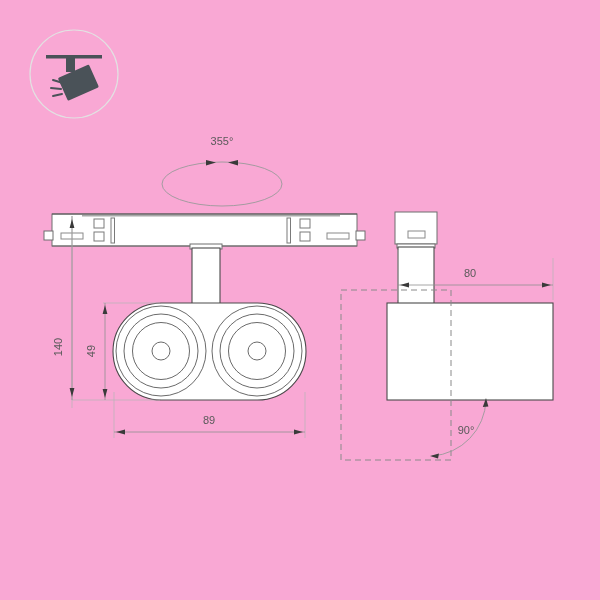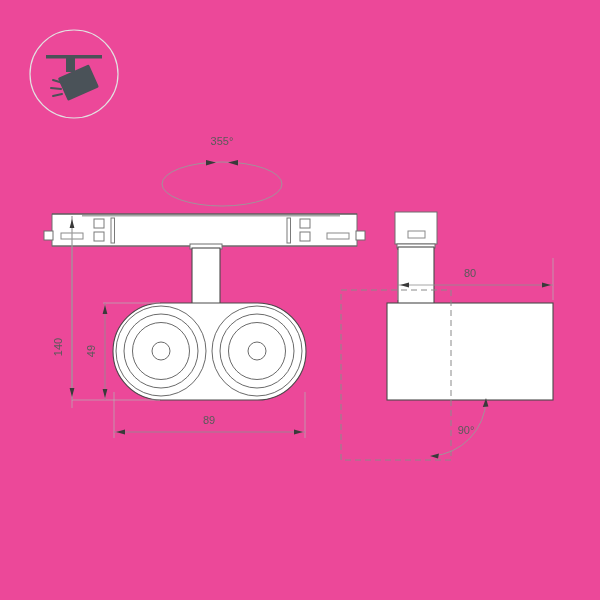--- a/index.html
+++ b/index.html
@@ -10,21 +10,21 @@
   body {
     width: 600px;
     height: 600px;
     font-family: "Liberation Sans", sans-serif;
     overflow: hidden;
   }
   #sheet {
     position: relative;
     width: 600px;
     height: 600px;
-    background: #ec4899;
+    background: #f9a8d4;
   }
   #drawing {
     position: absolute;
     left: 0;
     top: 0;
   }
   .dim-text {
     font-family: "Liberation Sans", sans-serif;
     font-size: 11px;
     fill: #5a5a5a;

